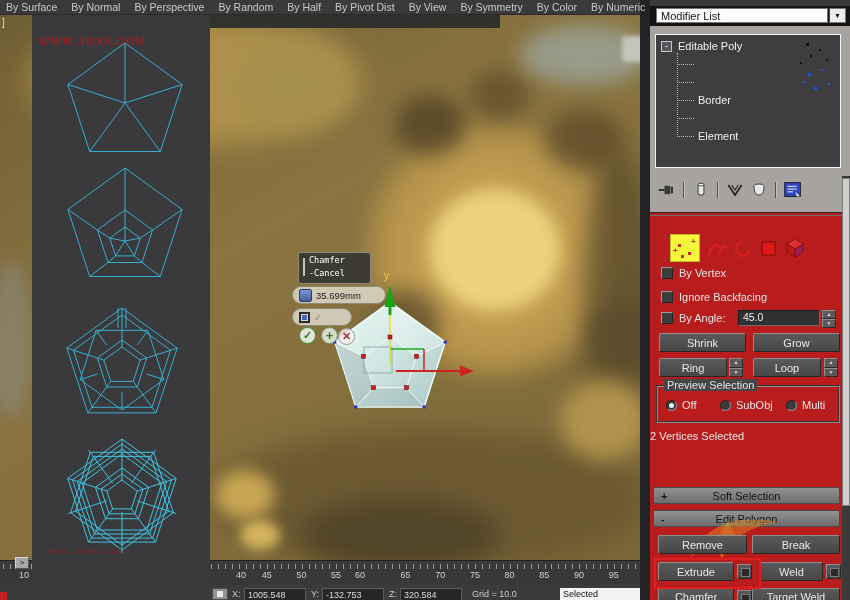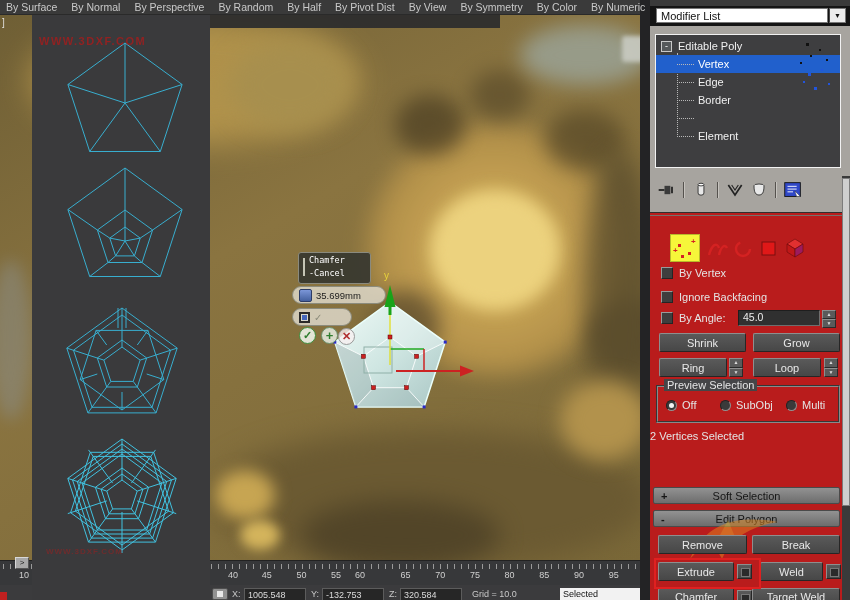--- a/index.html
+++ b/index.html
@@ -357,21 +357,21 @@
       <div class="tick" style="left: 593.08px;"></div>
       <div class="tick" style="left: 600.02px;"></div>
       <div class="tick" style="left: 606.96px;"></div>
       <div class="tick" style="left: 613.9px;"></div>
       <div class="tick" style="left: 620.84px;"></div>
       <div class="tick" style="left: 627.78px;"></div>
       <div class="tick" style="left: 634.72px;"></div>
       <div class="tick" style="left: 641.66px;"></div>
     </div>
   <div id="tlabels">
-      <span class="tlabel" style="left: 223px;">40</span>
+      <span class="tlabel" style="left: 231px;">40</span>
       <span class="tlabel" style="left: 256.7px;">45</span>
       <span class="tlabel" style="left: 291.4px;">50</span>
       <span class="tlabel" style="left: 326.1px;">55</span>
       <span class="tlabel" style="left: 350px;">60</span>
       <span class="tlabel" style="left: 395.5px;">65</span>
       <span class="tlabel" style="left: 430.2px;">70</span>
       <span class="tlabel" style="left: 464.9px;">75</span>
       <span class="tlabel" style="left: 499.6px;">80</span>
       <span class="tlabel" style="left: 534.3px;">85</span>
       <span class="tlabel" style="left: 569px;">90</span>
@@ -415,27 +415,21 @@
     <div class="combo-btn">▼</div>
   </div>
 
   <div class="stack-section">
     <div class="stack-box">
       <div class="stk-row" style="top:2px">
         <span class="minusbox">-</span>
         <span class="stk-root-label">Editable Poly</span>
       </div>
       <div class="tree-v"></div>
-      <div class="stk-row sel" style="top:20px">
-        <span class="stk-child-label">Vertex</span>
-      </div>
       <div class="tree-h" style="top:29px"></div>
-      <div class="stk-row" style="top:38px">
-        <span class="stk-child-label">Edge</span>
-      </div>
       <div class="tree-h" style="top:47px"></div>
       <div class="stk-row" style="top:56px">
         <span class="stk-child-label">Border</span>
       </div>
       <div class="tree-h" style="top:65px"></div>
       <div class="tree-h" style="top:83px"></div>
       <div class="stk-row" style="top:92px">
         <span class="stk-child-label">Element</span>
       </div>
       <div class="tree-h" style="top:101px"></div>

